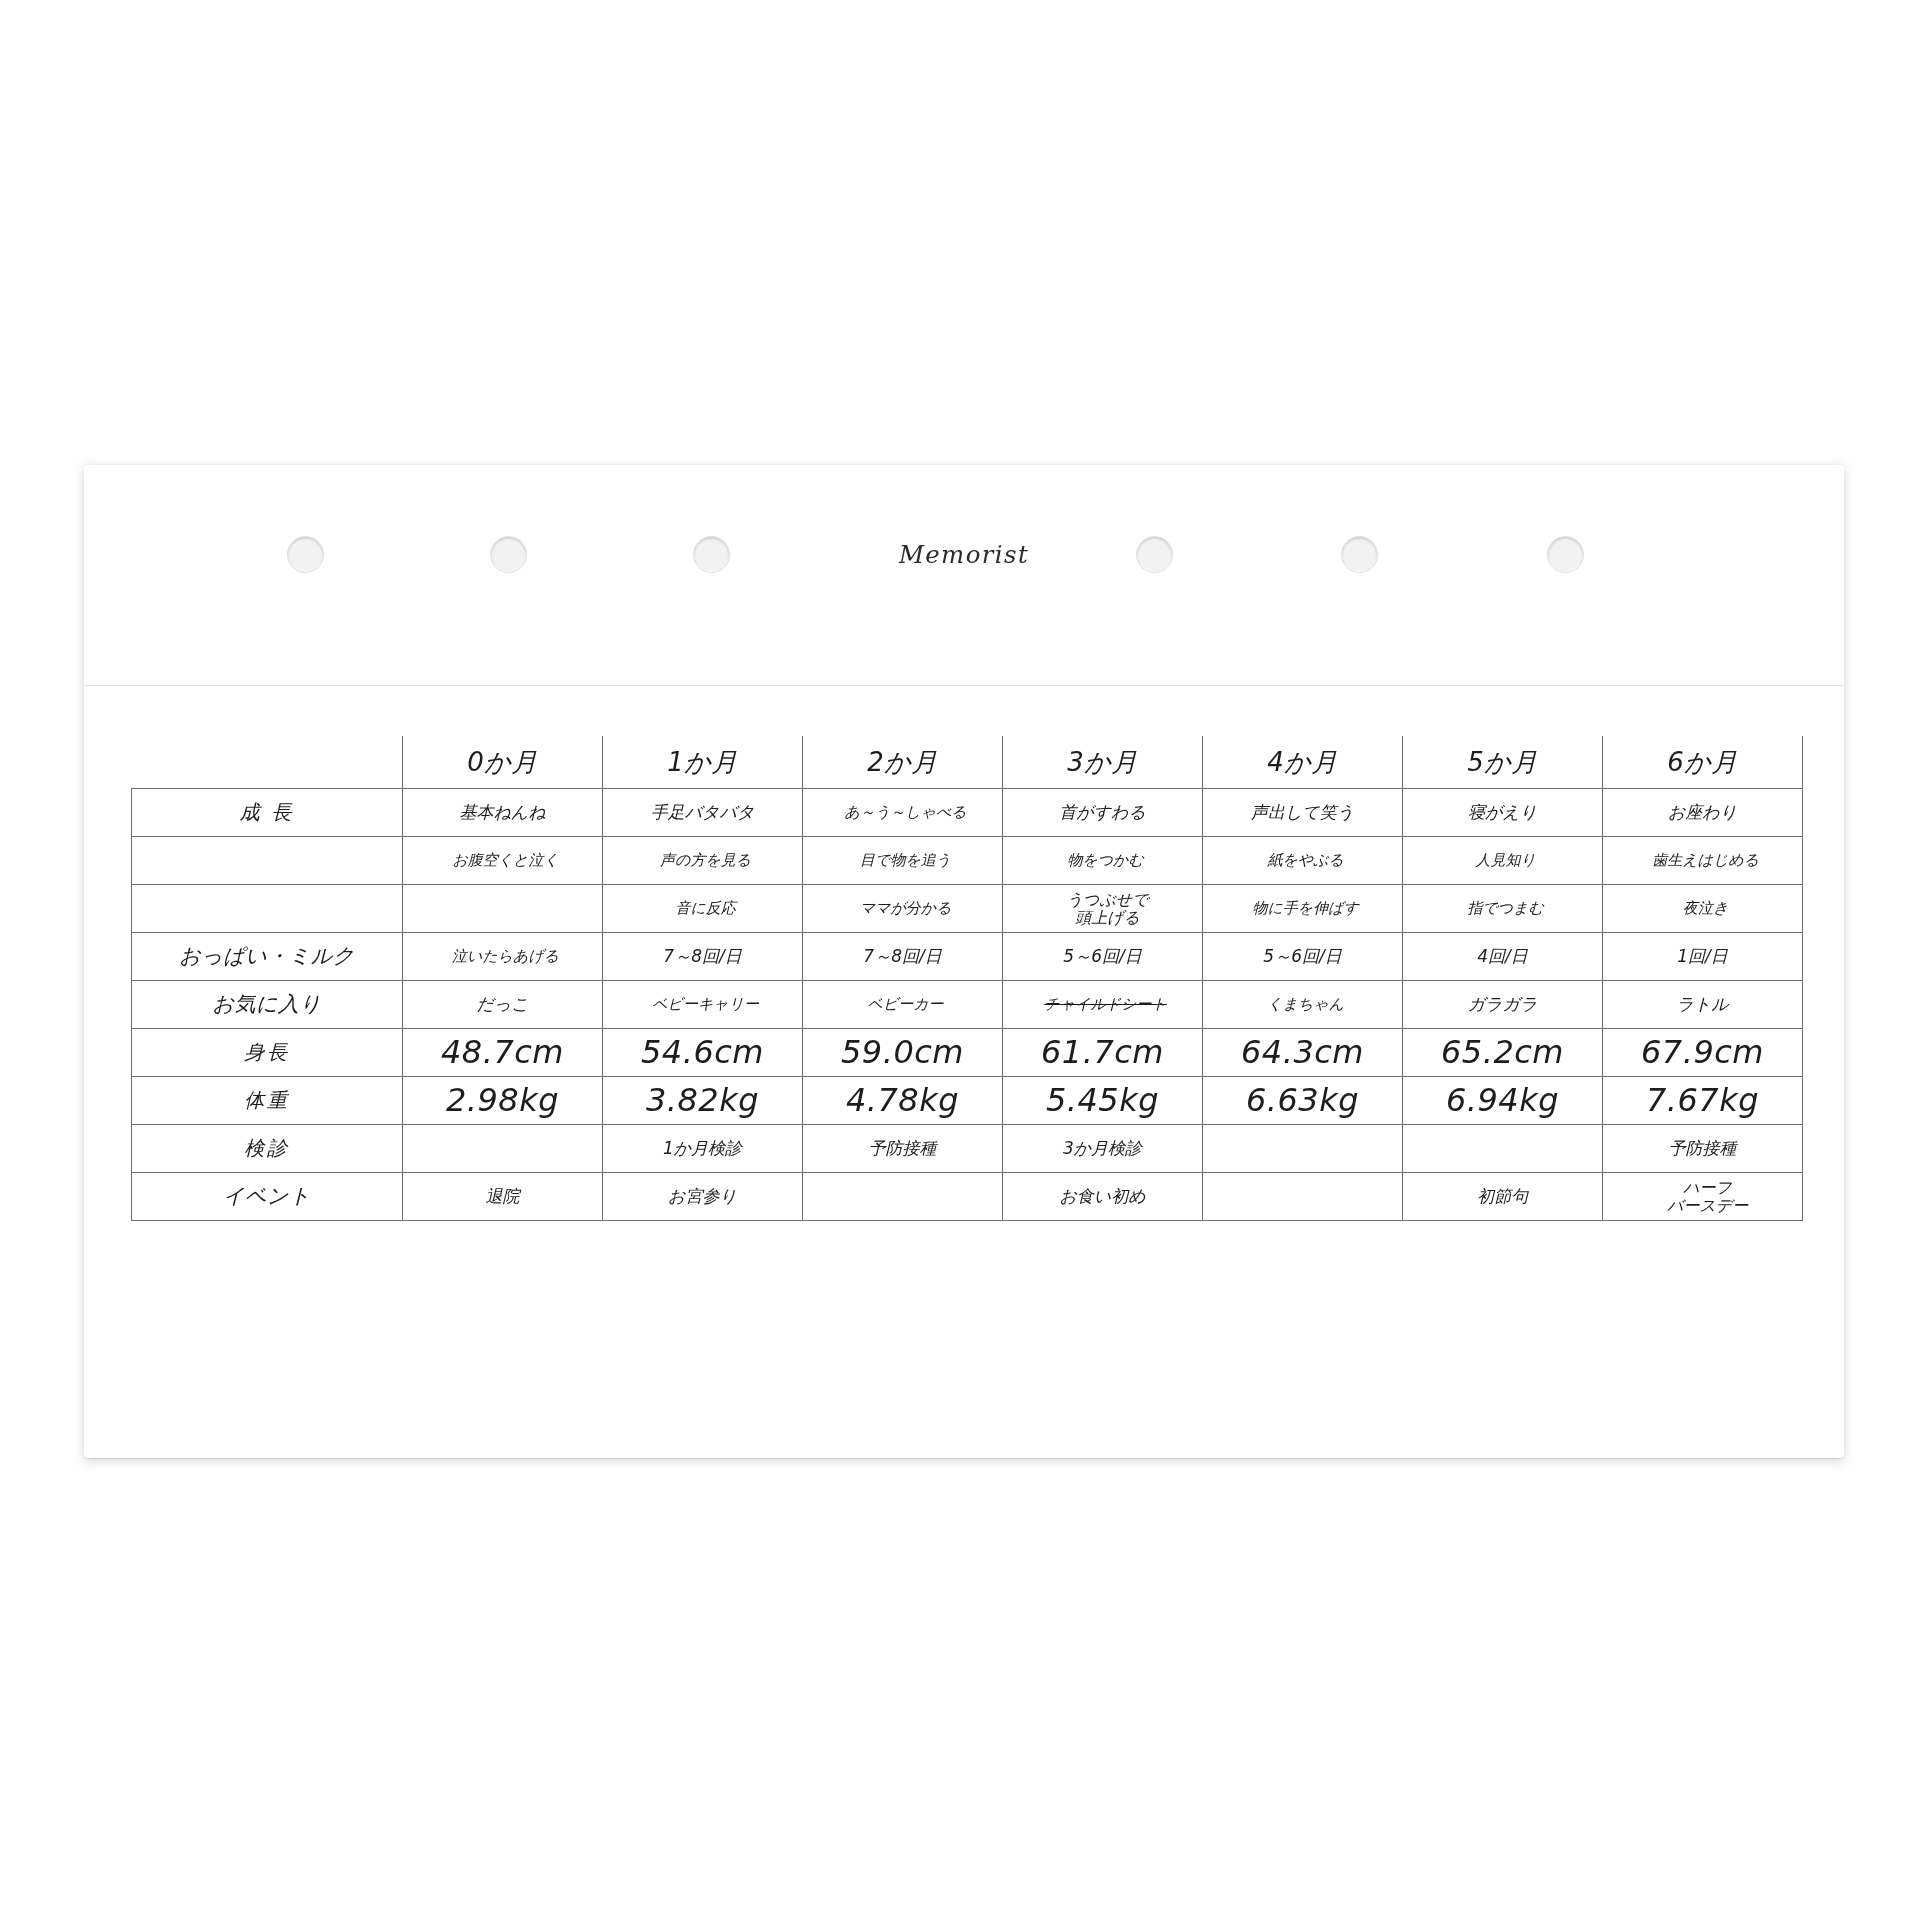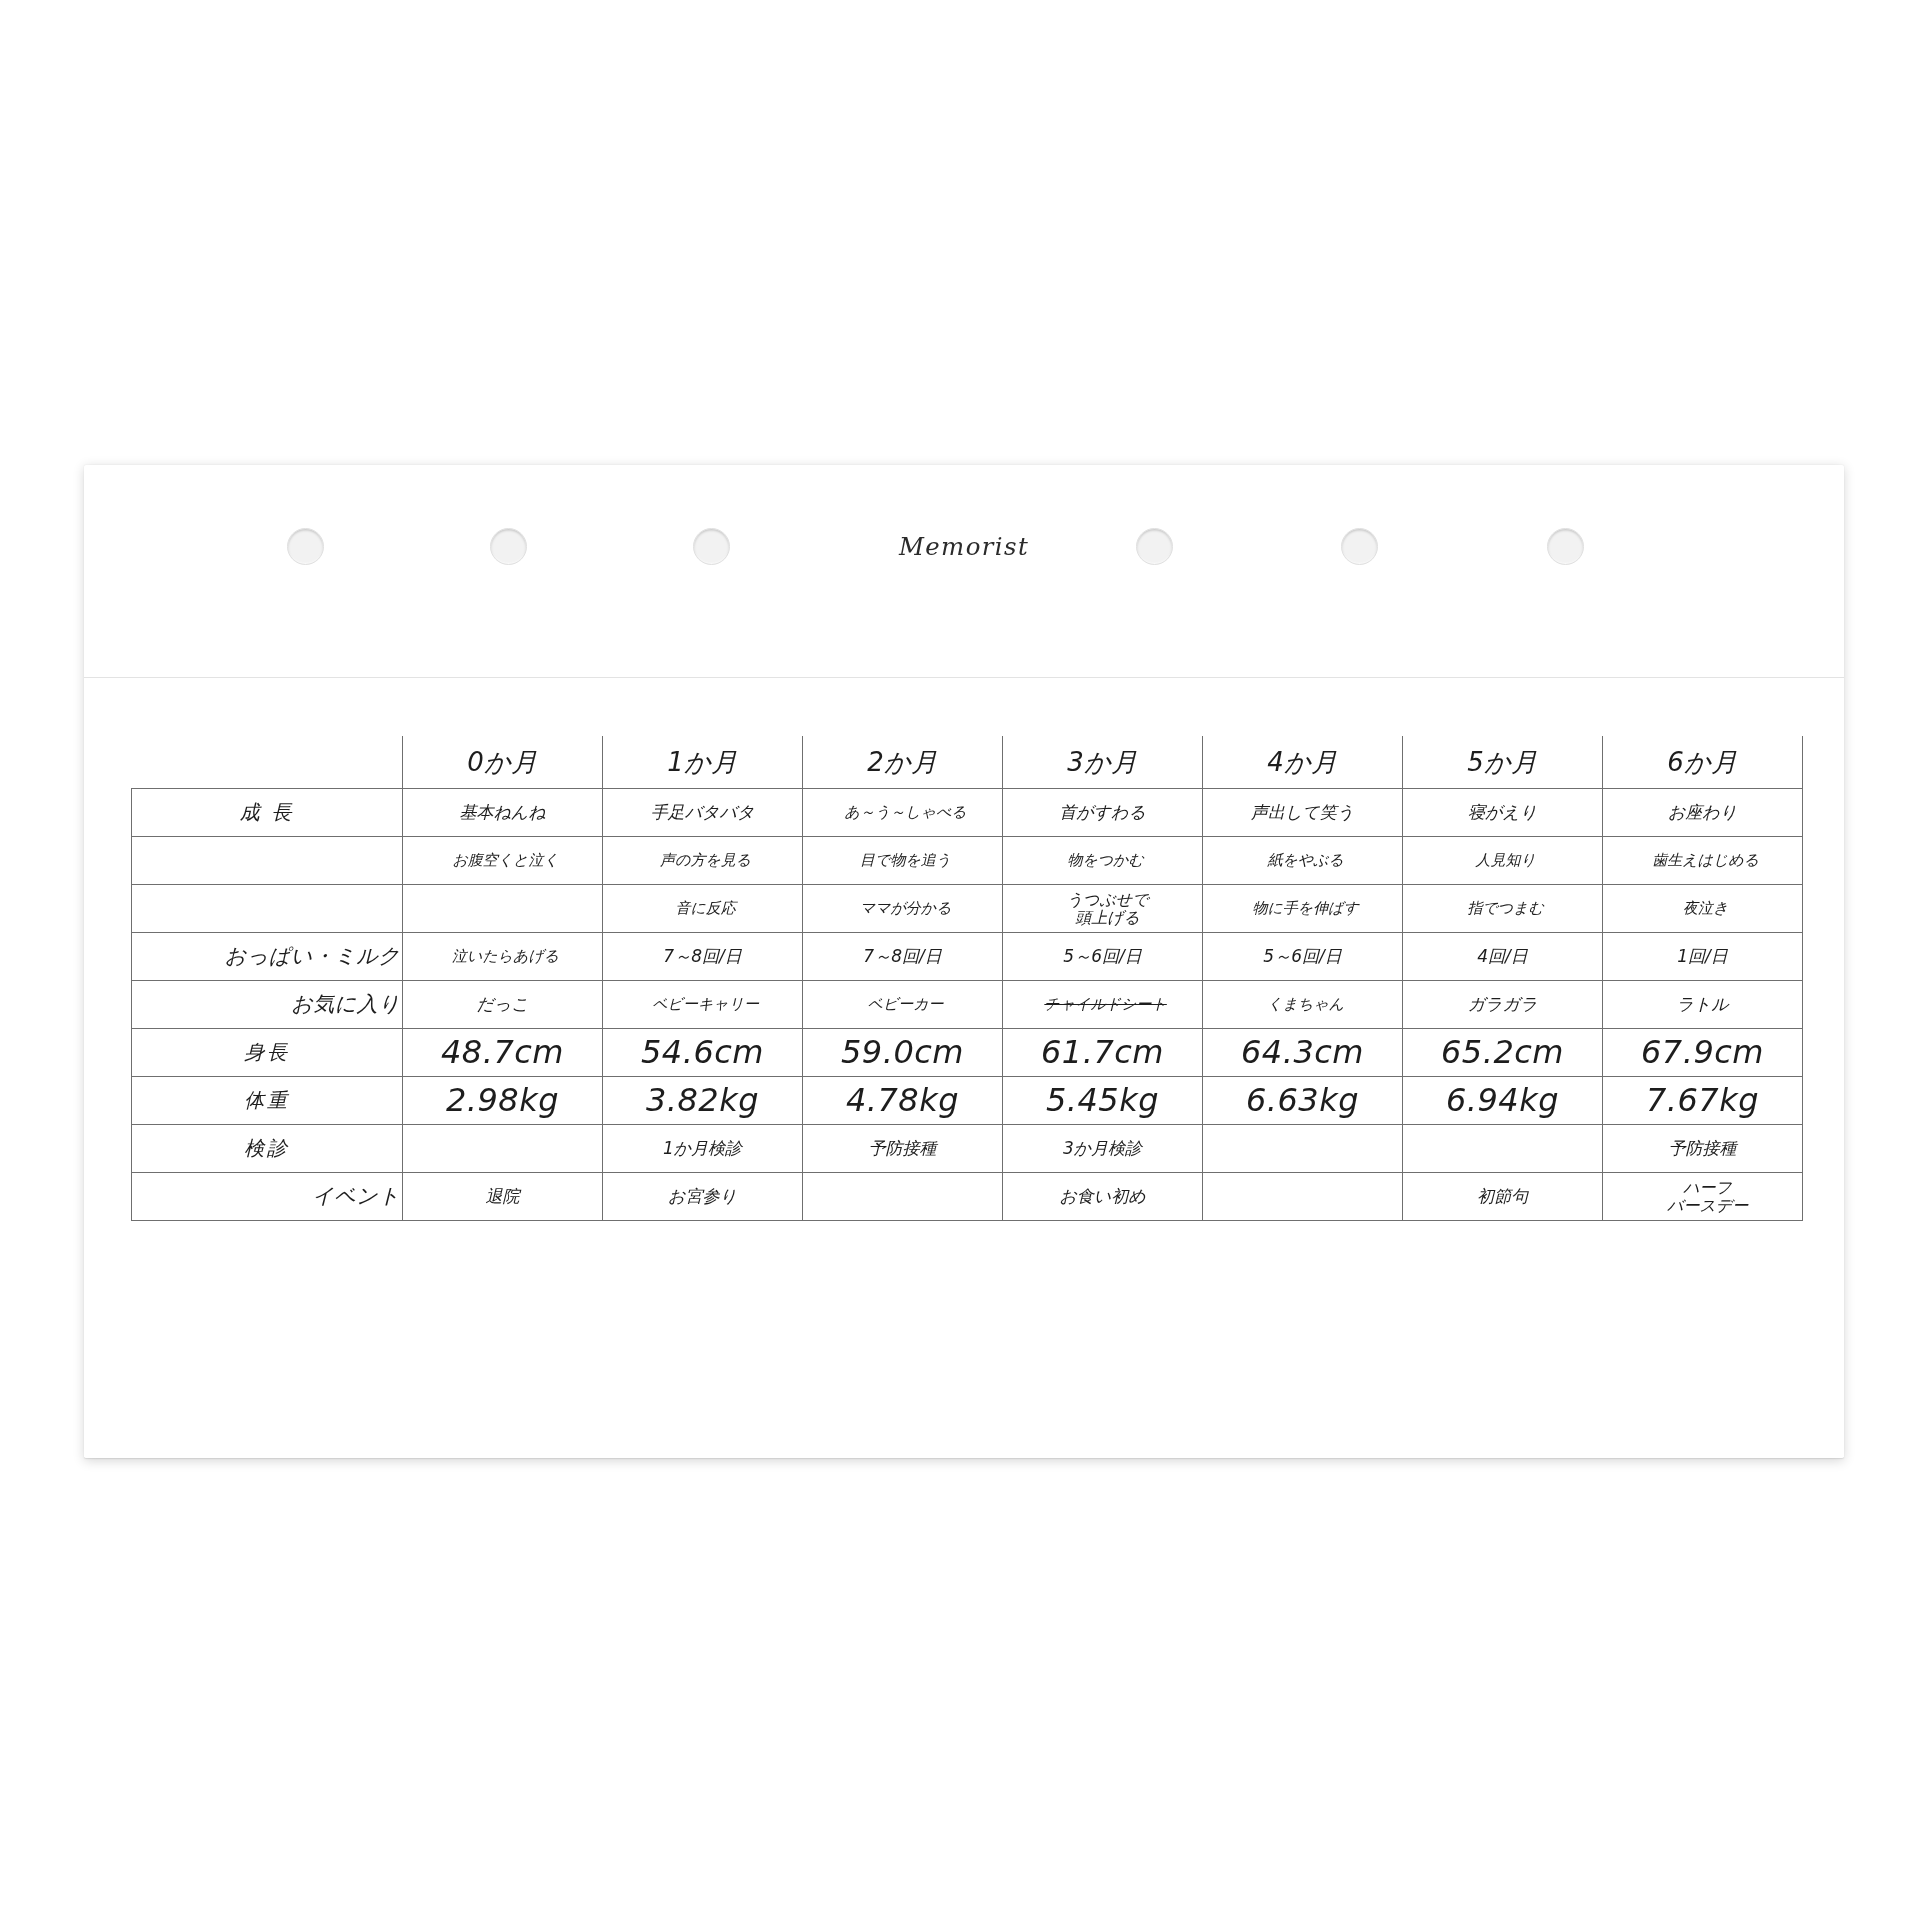--- a/index.html
+++ b/index.html
@@ -23,21 +23,21 @@
     height: 993px;
     background: #ffffff;
     box-shadow: 0 2.7px 11.7px rgba(0,0,0,0.16), 0 0.5px 1.4px rgba(0,0,0,0.10);
     border-radius: 1.8px;
   }
 
   
   .punch-band {
     position: absolute;
     left: 0;
-    top: 0;
+    top: 8px;
     width: 100%;
     height: 212px;
     border-bottom: 0.5px solid #e3e3e3;
   }
   .hole {
     position: absolute;
     top: 63px;
     width: 35px;
     height: 35px;
     border-radius: 50%;
@@ -107,21 +107,21 @@
   
   tr.body td {
     height: 47px;
     font-size: 20px;
   }
   td.rowlabel {
     font-size: 25px;
     letter-spacing: 2.7px;
     font-style: italic;
   }
-  td.rowlabel.tight { font-size: 21px; letter-spacing: 0.5px; text-align: right; }
+  td.rowlabel.tight { font-size: 21px; letter-spacing: 0.5px; }
   td.rowlabel.blank { border-left: 0.7px solid #6f6f6f; }
 
   td.val { font-style: italic; }
   td.val.small { font-size: 17px; margin-top: 32px; }
   td.val.xsmall { font-size: 15px; padding-left: 8px; }
   td.val.num { font-size: 32px; letter-spacing: 0.5px; }
   td.val.two-line { font-size: 16px; line-height: 1.12; padding-left: 12px; }
 
   .strike-through {
     position: relative;

